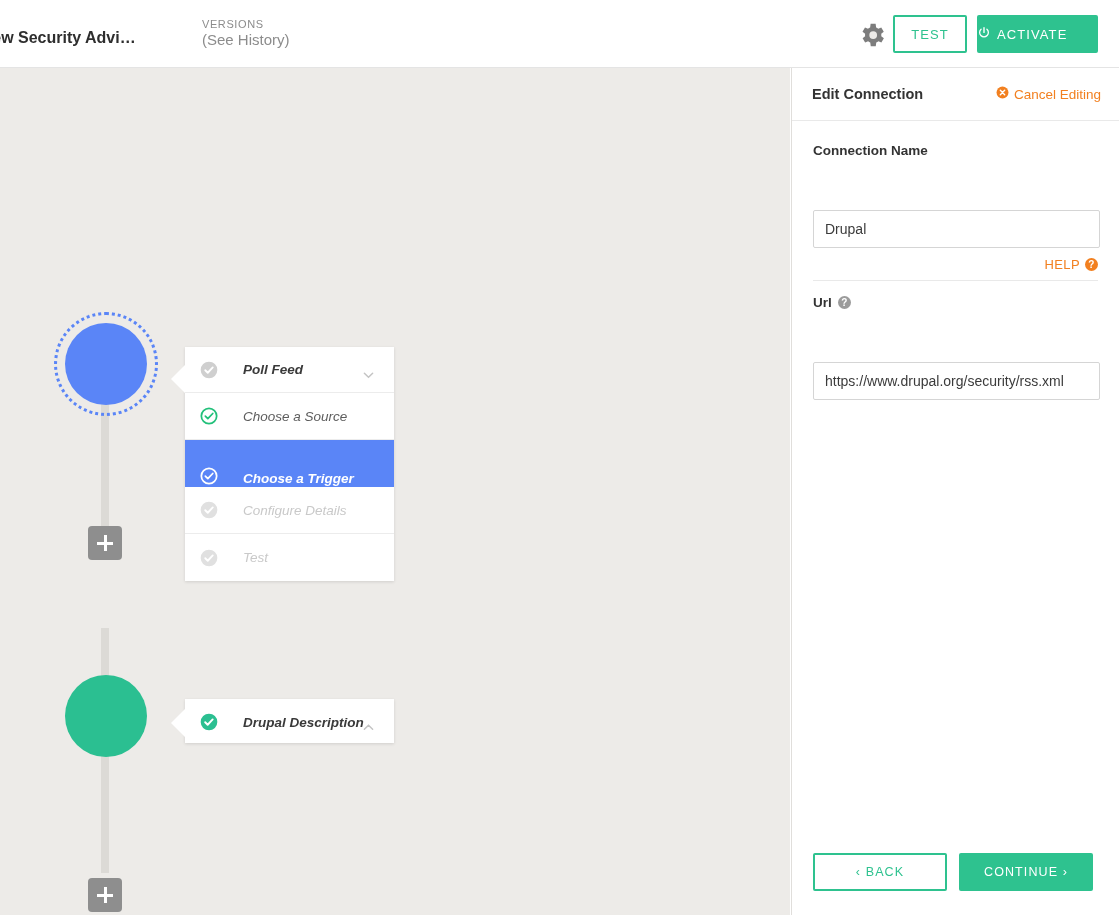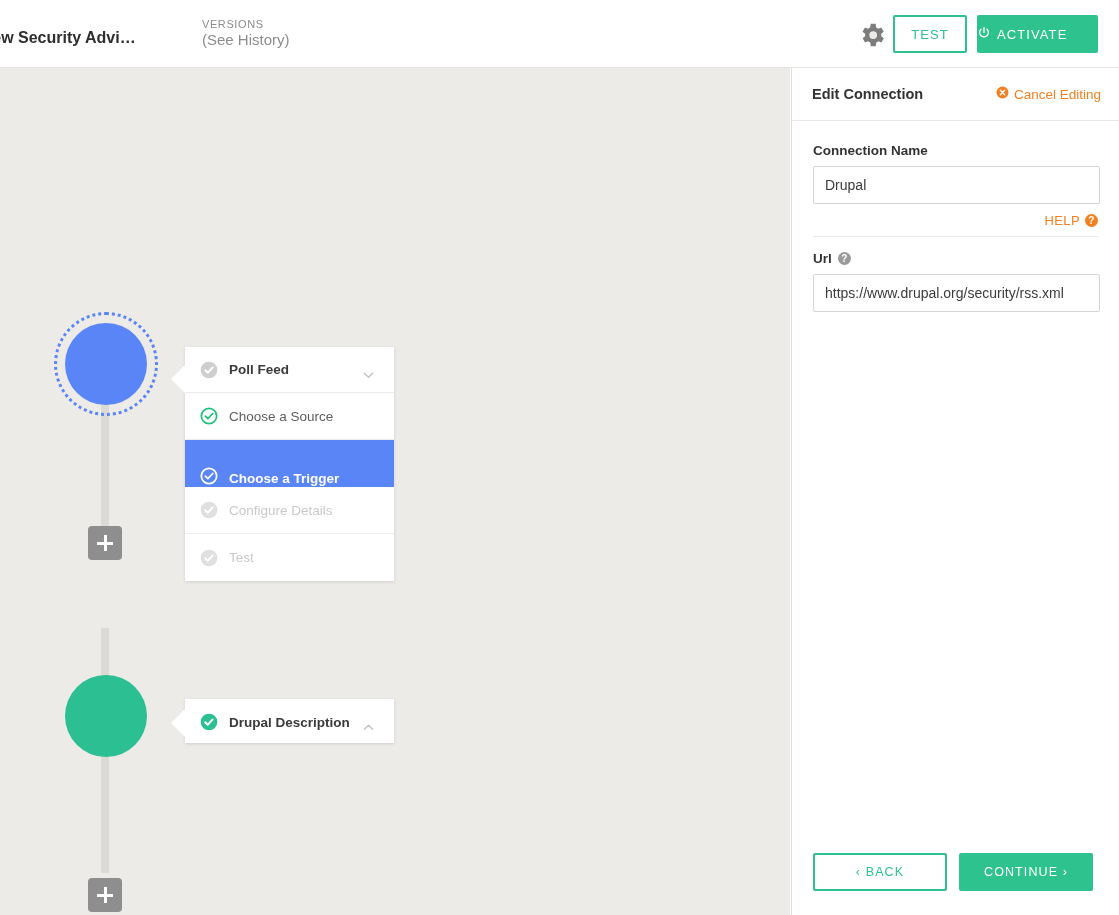--- a/index.html
+++ b/index.html
@@ -171,21 +171,22 @@
   .step-row:last-child { border-bottom: none; }
   .step-head {
     height: 46px;
     font-weight: bold;
     color: #3a3a3a;
     border-bottom: 1px solid #ececec;
   }
   .step-row .step-label {
     font-size: 13.5px;
     color: #5d5d5d;
-    margin-left: 10px;
+    margin-left: 24px;
+    font-style: italic;
   }
   .step-head .step-label { color: #3a3a3a; font-weight: bold; font-size: 13.5px; }
   .step-row.selected { background: #5a85f7; border-bottom-color: #5a85f7; align-items: flex-end; }
   .step-row.selected .step-label { color: #ffffff; font-weight: bold; }
   .step-row.disabled { cursor: default; }
   .step-row.disabled .step-label { color: #c9c9c9; }
 
   .chevron {
     position: absolute;
     right: 20px; top: 50%;
@@ -239,20 +240,21 @@
   .text-input {
     width: 287px;
     height: 38px;
     border: 1px solid #d5d5d5;
     border-radius: 2px;
     padding: 0 11px;
     font-size: 14px;
     color: #3b3b3b;
     font-family: "Liberation Sans", sans-serif;
     background: #ffffff;
+    margin-top: 44px;
   }
   .help-row {
     display: flex;
     justify-content: flex-end;
     align-items: center;
     gap: 5px;
     margin-top: 9px;
     padding-bottom: 8px;
     border-bottom: 1px solid #e9e9e9;
     color: #f28020;

